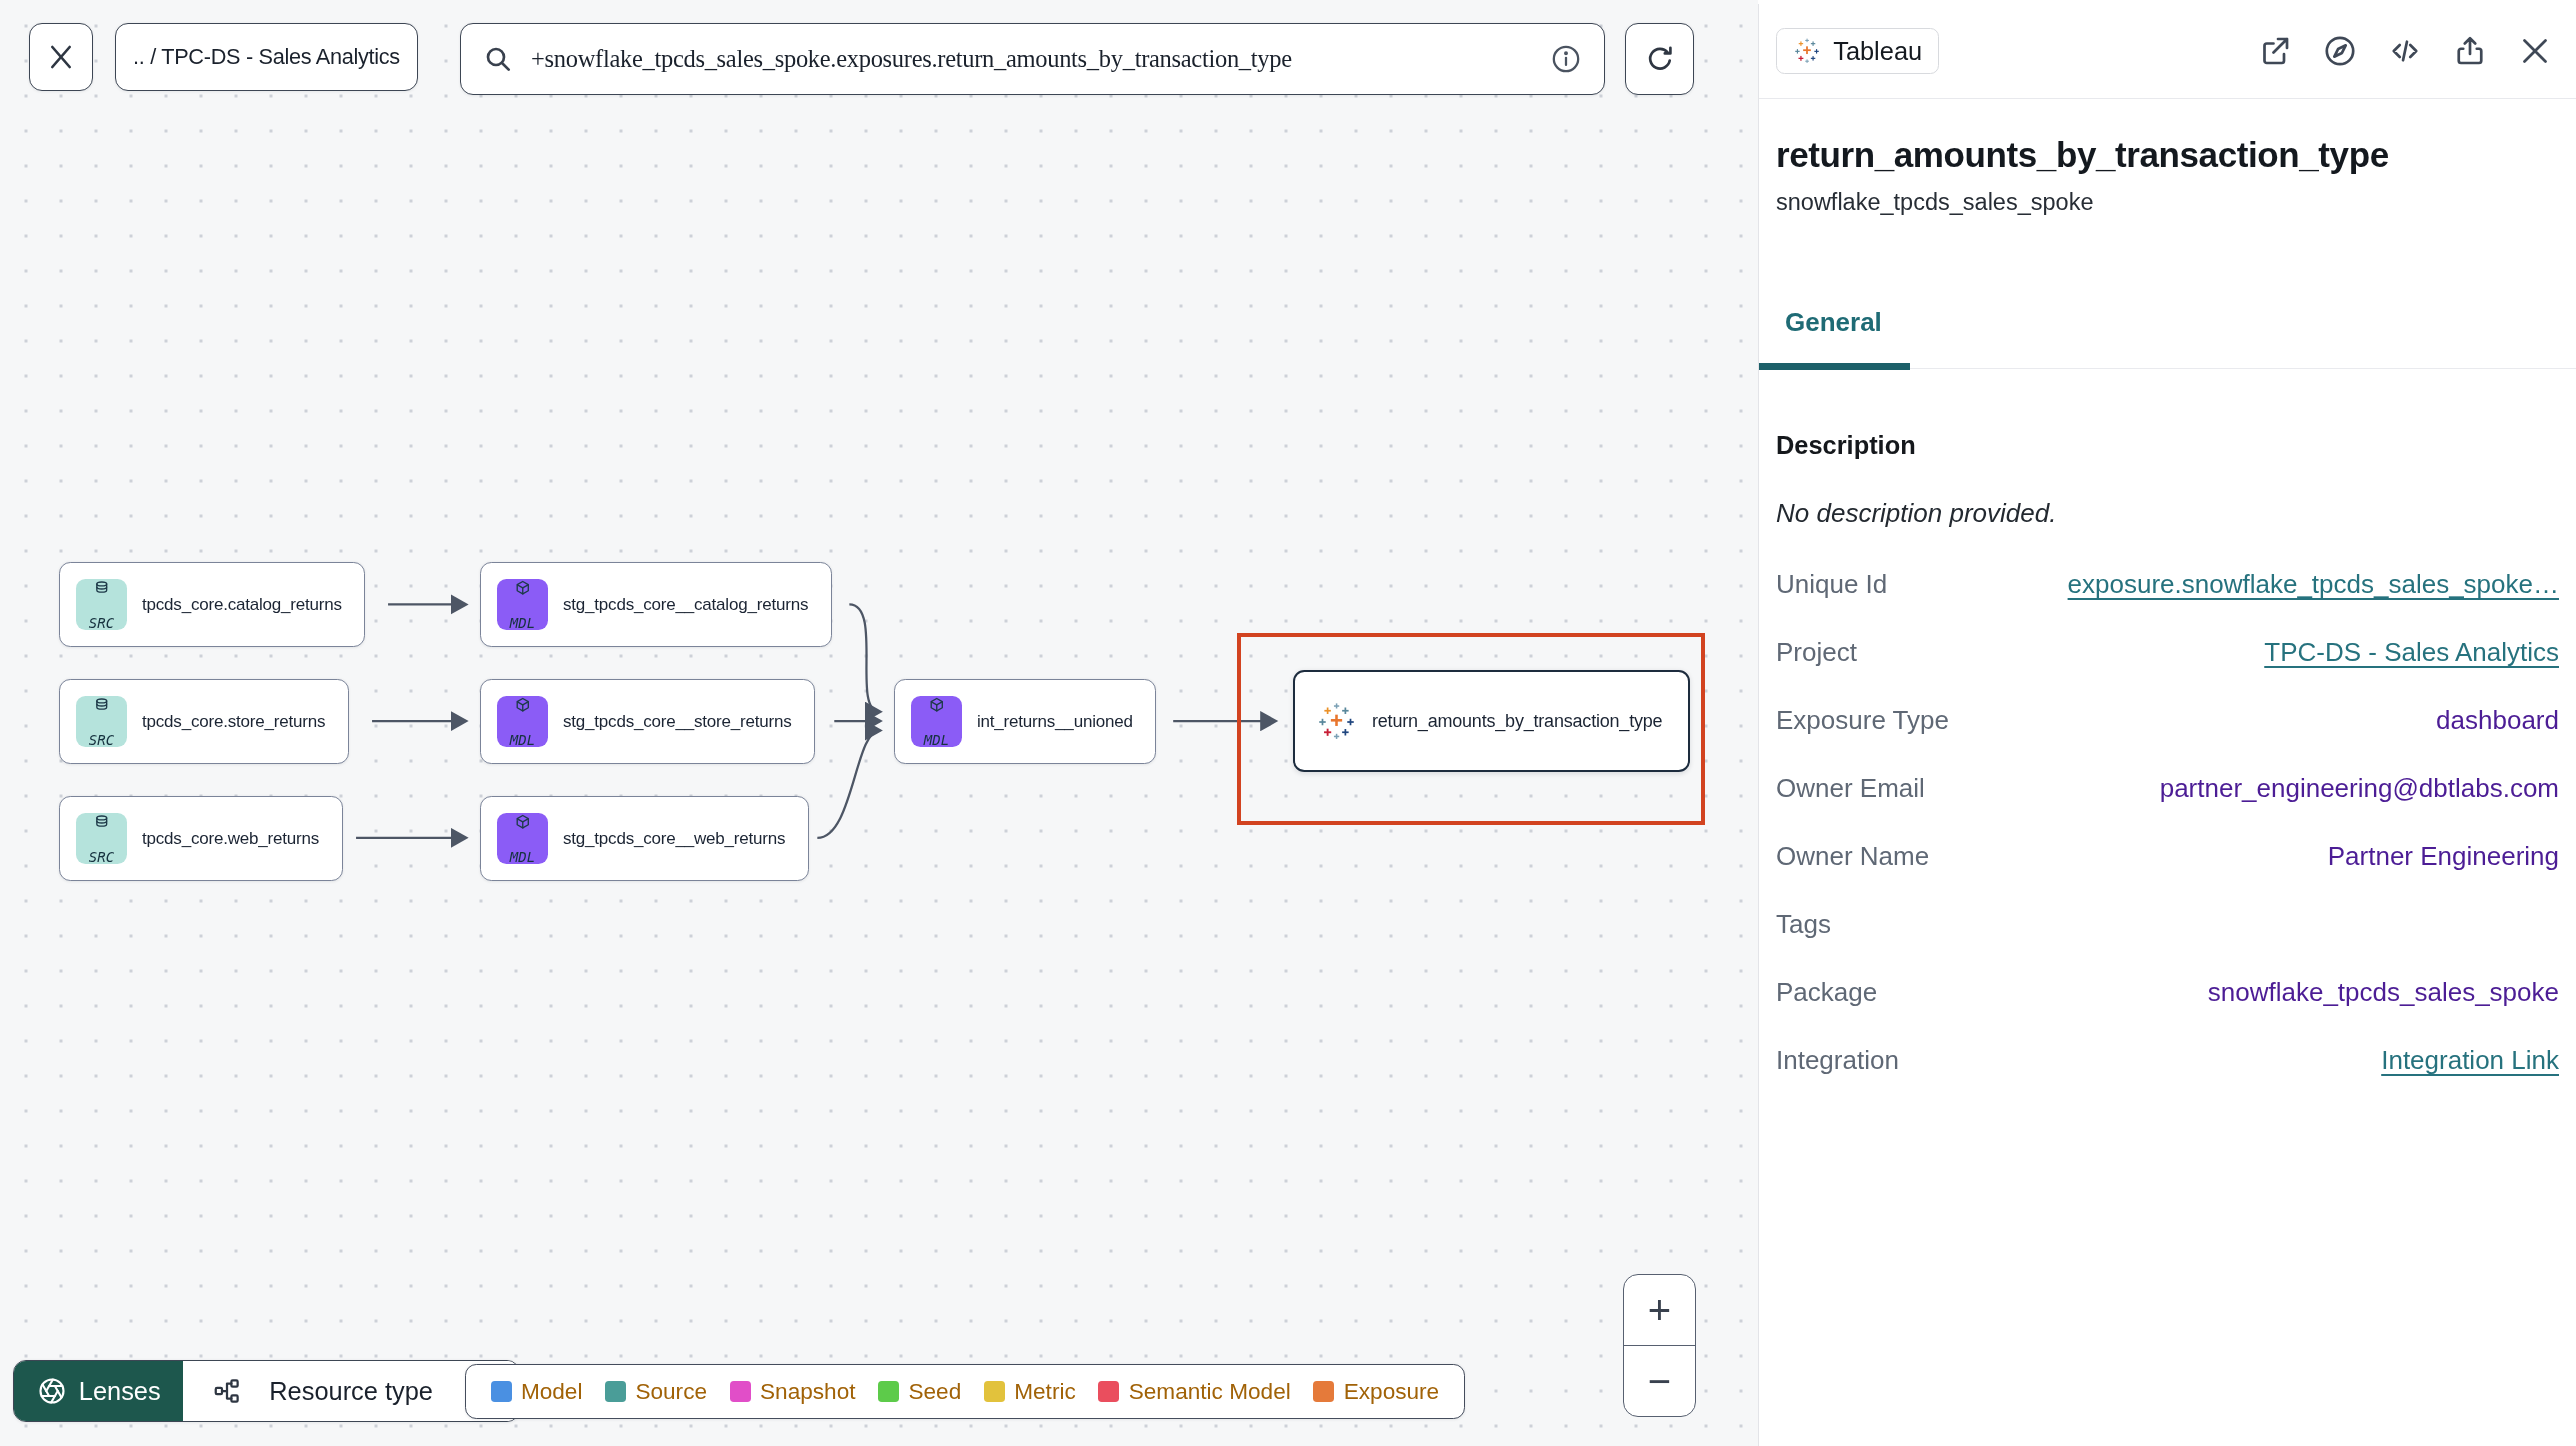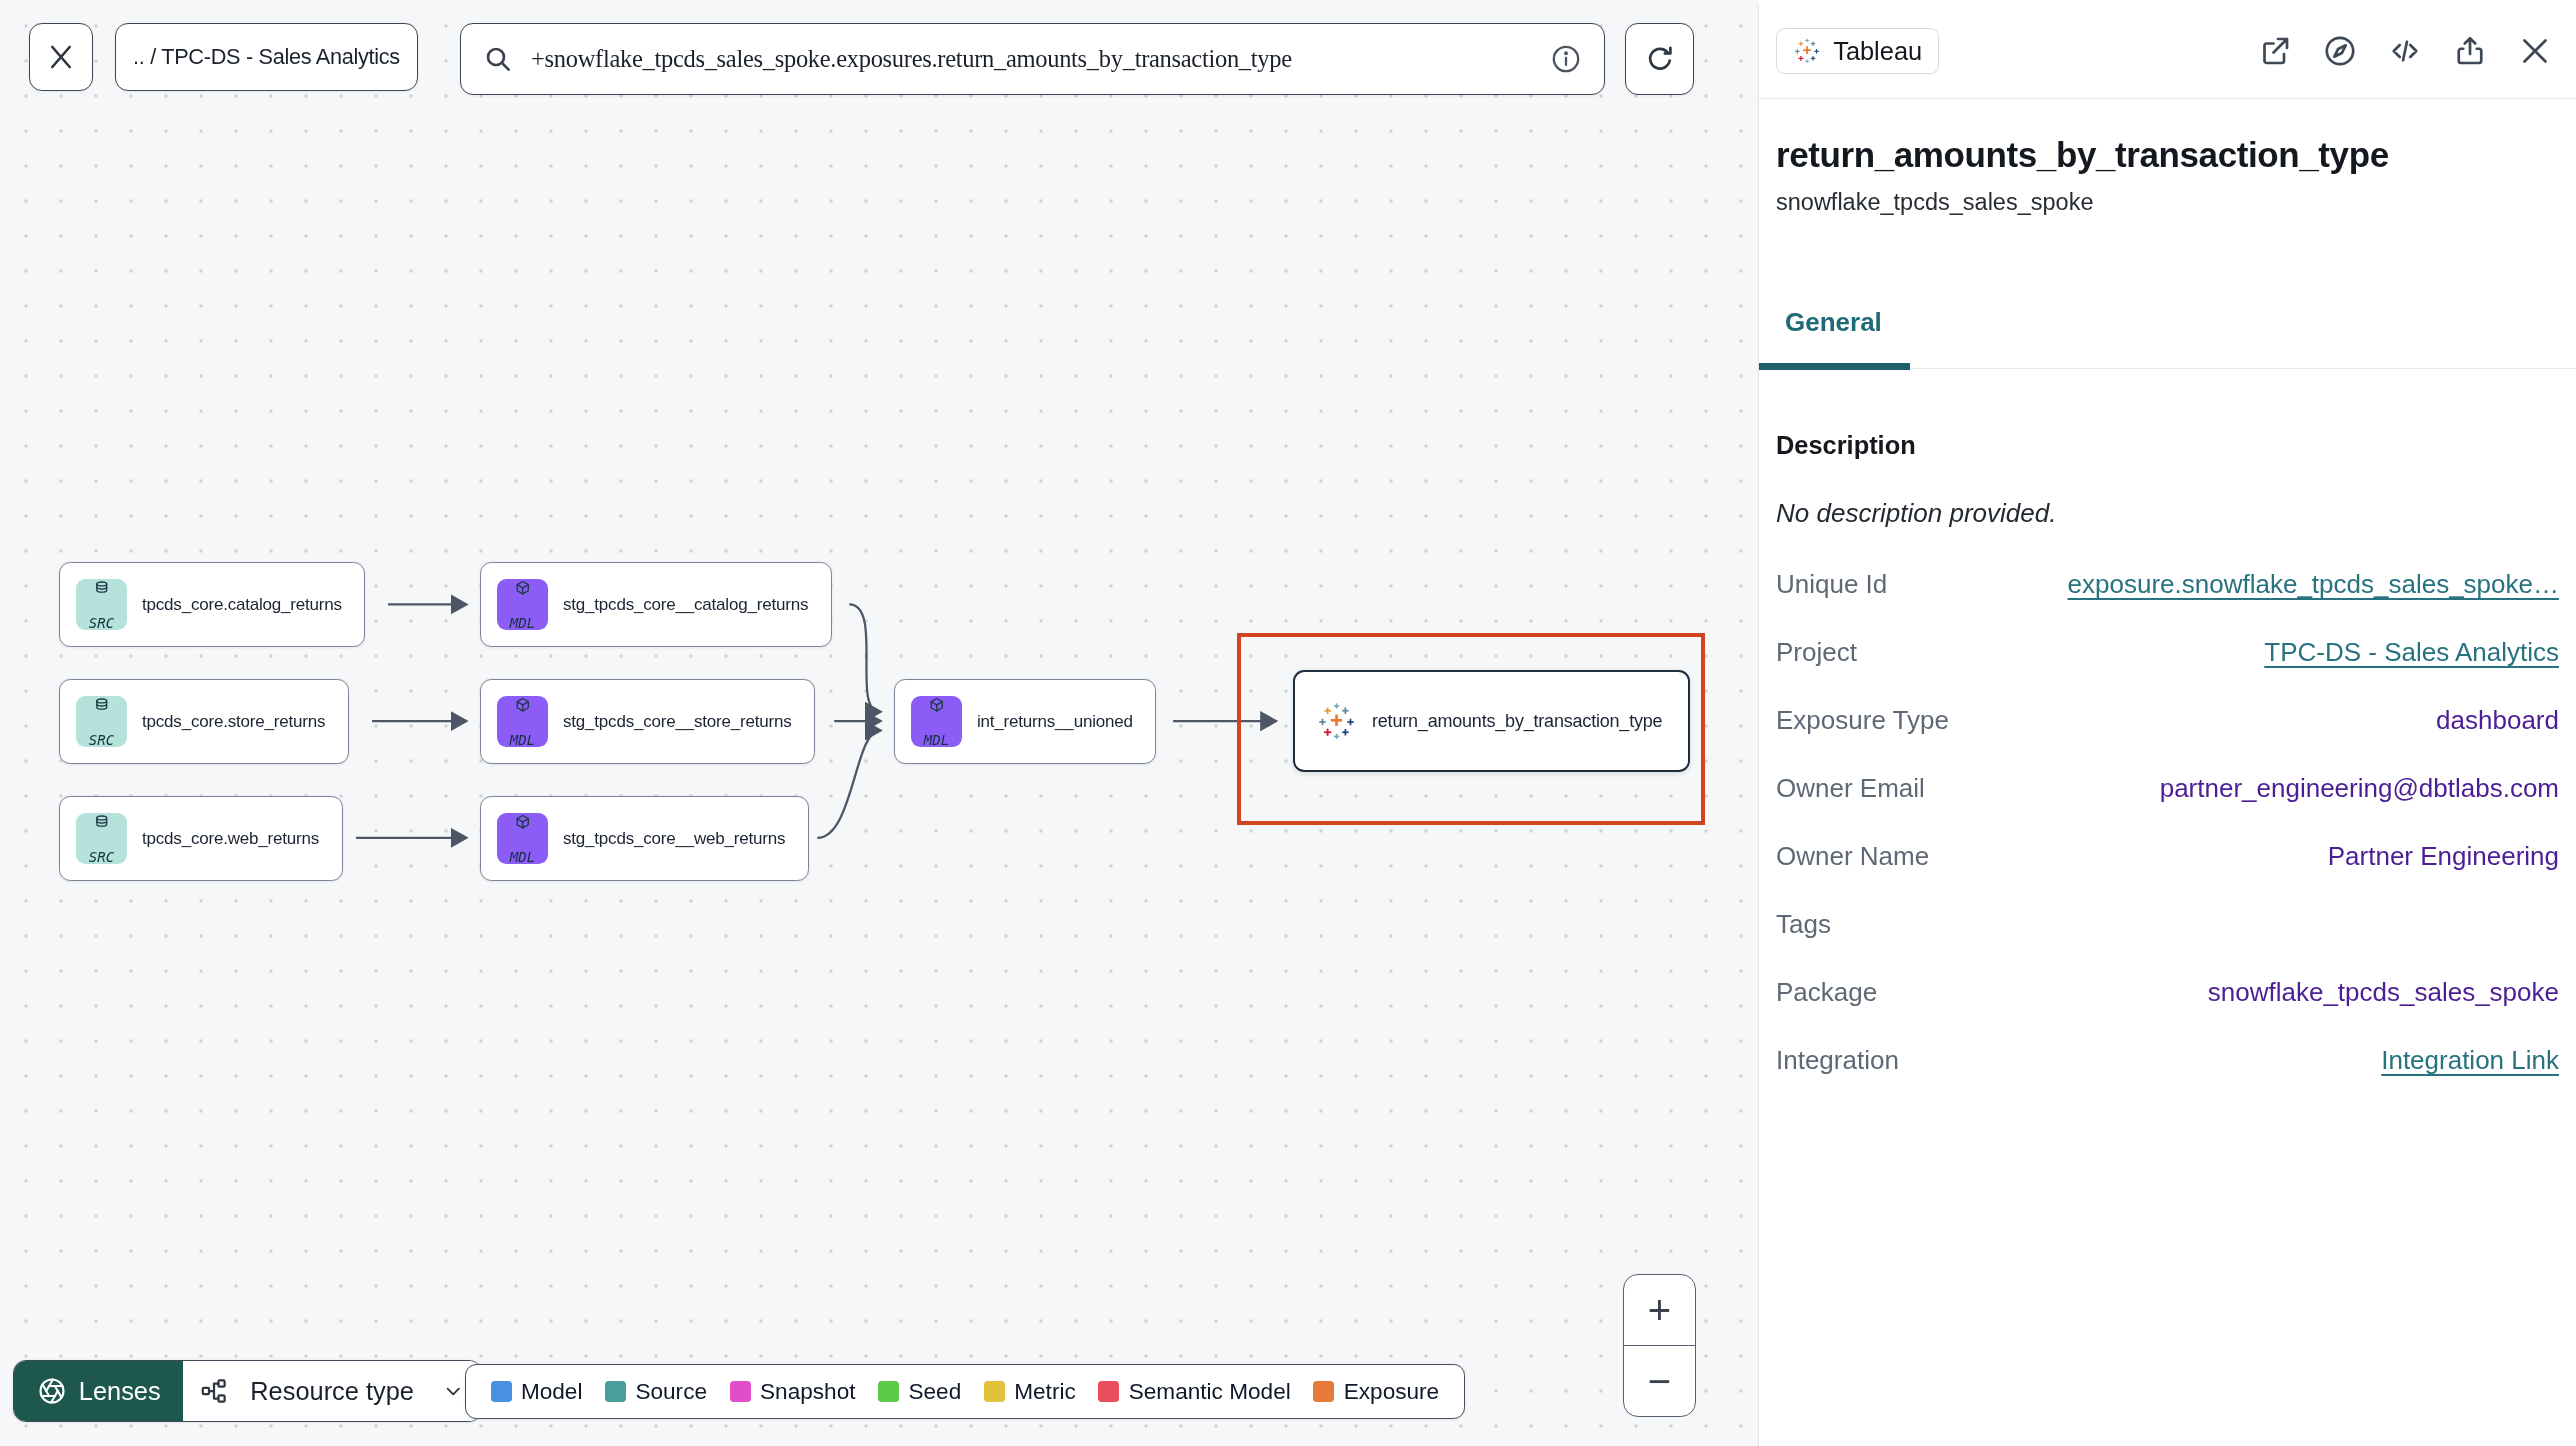--- a/index.html
+++ b/index.html
@@ -37,26 +37,26 @@
   .searchbar{left:460px;top:22.6px;width:1145px;height:72px;padding:0 21px;gap:15px;}
   .searchbar svg{width:32px;height:32px;stroke:#39414e;fill:none;stroke-width:2;stroke-linecap:round;stroke-linejoin:round;flex:0 0 auto;}
   .searchbar input{flex:1;border:none;outline:none;background:transparent;font-family:Liberation Serif, serif;font-size:24.5px;letter-spacing:-0.3px;color:#1a212c;}
   .searchbar .info-ic{width:34px;height:34px;stroke-width:1.6;stroke:#4a5360;}
   .btn-refresh{left:1625px;top:22.6px;width:69px;height:72px;justify-content:center;}
 
   
   .lens-bar{left:13px;top:1360px;height:62px;border:1.9px solid #3d4654;border-radius:13px;overflow:hidden;background:#fff;padding:0;align-items:stretch;}
   .lens-seg{display:flex;align-items:center;gap:12.2px;padding:0 22.6px;color:#fff;font-size:25.4px;}
   .lens-seg svg{width:30px;height:30px;stroke:#fff;fill:none;stroke-width:1.7;stroke-linecap:round;}
-  .res-seg{display:flex;align-items:center;gap:21px;padding:0 16px;color:#1a212c;font-size:25.4px;background:#fff;}
+  .res-seg{display:flex;align-items:center;gap:27px;padding:0 29px;color:#1a212c;font-size:25.4px;background:#fff;}
   .res-seg svg{width:30px;height:30px;stroke:#2e3642;fill:none;stroke-width:1.8;stroke-linecap:round;stroke-linejoin:round;}
   .res-seg .chev{width:24.5px;height:24.5px;margin-left:5.6px;}
 
   .legend{left:465px;top:1364px;height:55px;border:1.9px solid #444c5c;border-radius:11.3px;background:#fff;
-    gap:22.6px;padding:0 24.5px;font-size:22.6px;color:#0f172a;}
+    gap:22.6px;padding:0 24.5px;font-size:22.6px;color:#a16207;}
   .lg-item{display:inline-flex;align-items:center;gap:9.4px;}
   .sq{width:21px;height:21px;border-radius:3.8px;display:inline-block;}
 
   .zoomctl{position:absolute;left:1623px;top:1274px;width:73px;height:143px;border:1.9px solid #576070;border-radius:15px;
     background:#fff;box-sizing:border-box;display:flex;flex-direction:column;overflow:hidden;}
   .zbtn{flex:1;display:flex;align-items:center;justify-content:center;font-size:40px;font-weight:400;color:#39414e;cursor:pointer;}
   .zbtn.zlow{border-top:1.9px solid #576070;}
 
   
   .panel{position:absolute;left:1758px;top:4px;width:818px;height:1446px;background:#fff;border-left:0.9px solid #e3e4e8;box-sizing:border-box;}

